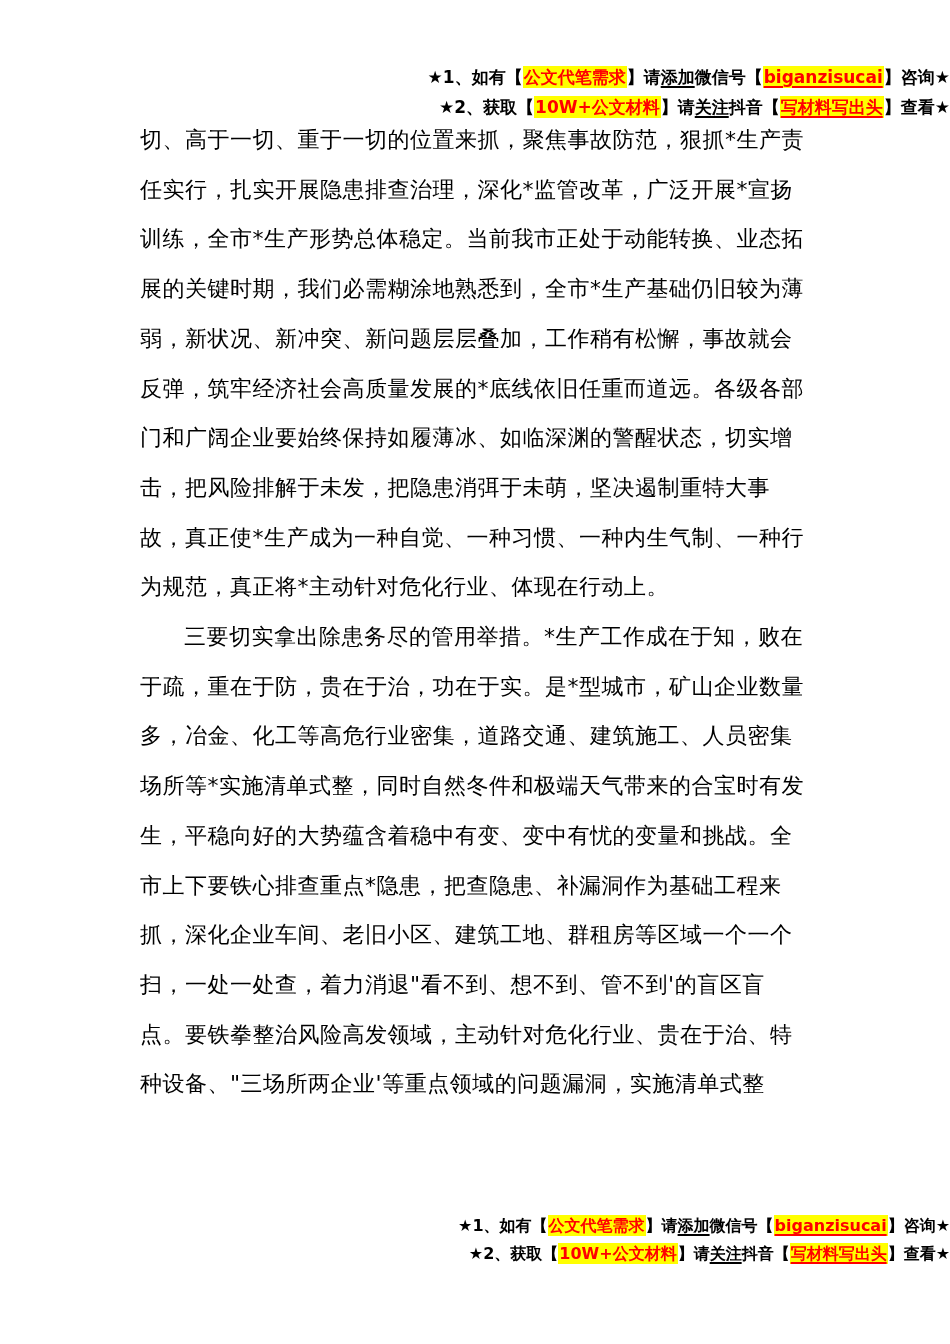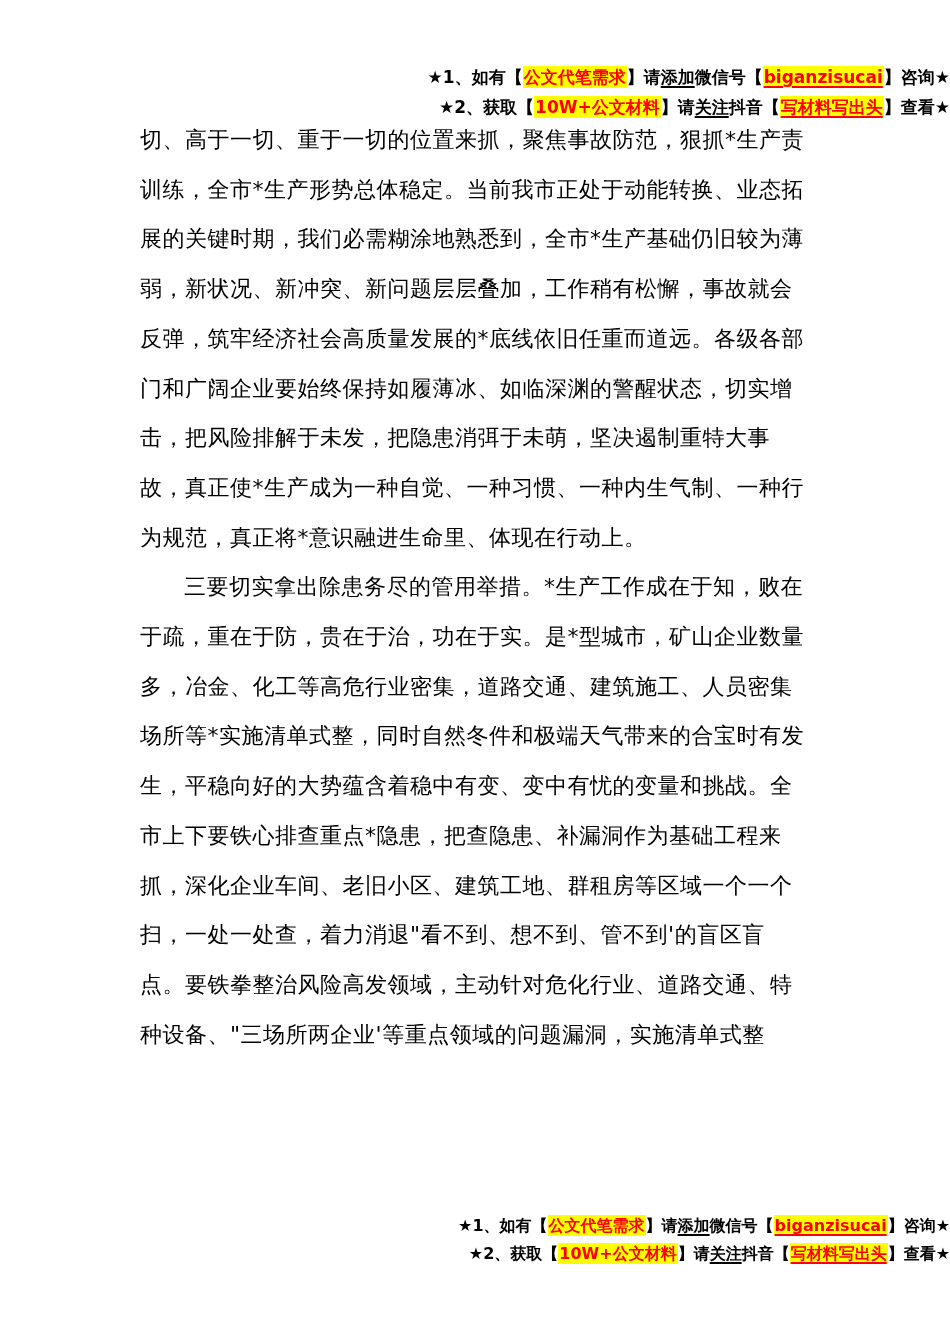--- a/index.html
+++ b/index.html
@@ -77,39 +77,40 @@
 <body>
 
 <div class="page">
   <div class="promo promo-header" id="promo-header">
       <div class="promo-line"><span class="seg-plain">★1、如有【</span><span class="seg-hl">公文代笔需求</span><span class="seg-plain">】请</span><span class="seg-u">添加</span><span class="seg-plain">微信号【</span><span class="seg-hlu">biganzisucai</span><span class="seg-plain">】咨询★</span></div>
       <div class="promo-line"><span class="seg-plain">★2、获取【</span><span class="seg-hl">10W+公文材料</span><span class="seg-plain">】请</span><span class="seg-u">关注</span><span class="seg-plain">抖音【</span><span class="seg-hlu">写材料写出头</span><span class="seg-plain">】查看★</span></div>
     </div>
   <div class="doc-body" id="doc-body">
       <div>
         <div class="text-line">切、高于一切、重于一切的位置来抓，聚焦事故防范，狠抓*生产责</div>
+        <div class="text-line">任实行，扎实开展隐患排查治理，深化*监管改革，广泛开展*宣扬</div>
         <div class="text-line">训练，全市*生产形势总体稳定。当前我市正处于动能转换、业态拓</div>
         <div class="text-line">展的关键时期，我们必需糊涂地熟悉到，全市*生产基础仍旧较为薄</div>
         <div class="text-line">弱，新状况、新冲突、新问题层层叠加，工作稍有松懈，事故就会</div>
         <div class="text-line">反弹，筑牢经济社会高质量发展的*底线依旧任重而道远。各级各部</div>
         <div class="text-line">门和广阔企业要始终保持如履薄冰、如临深渊的警醒状态，切实增</div>
         <div class="text-line">击，把风险排解于未发，把隐患消弭于未萌，坚决遏制重特大事</div>
         <div class="text-line">故，真正使*生产成为一种自觉、一种习惯、一种内生气制、一种行</div>
-        <div class="text-line">为规范，真正将*意识融进生命里、体现在行动上。</div>
+        <div class="text-line">为规范，真正将*主动针对危化行业、体现在行动上。</div>
       </div>
       <div>
         <div class="text-line indent">三要切实拿出除患务尽的管用举措。*生产工作成在于知，败在</div>
         <div class="text-line">于疏，重在于防，贵在于治，功在于实。是*型城市，矿山企业数量</div>
         <div class="text-line">多，冶金、化工等高危行业密集，道路交通、建筑施工、人员密集</div>
         <div class="text-line">场所等*实施清单式整，同时自然冬件和极端天气带来的合宝时有发</div>
         <div class="text-line">生，平稳向好的大势蕴含着稳中有变、变中有忧的变量和挑战。全</div>
         <div class="text-line">市上下要铁心排查重点*隐患，把查隐患、补漏洞作为基础工程来</div>
         <div class="text-line">抓，深化企业车间、老旧小区、建筑工地、群租房等区域一个一个</div>
         <div class="text-line">扫，一处一处查，着力消退"看不到、想不到、管不到'的盲区盲</div>
-        <div class="text-line">点。要铁拳整治风险高发领域，主动针对危化行业、道路交通、特</div>
+        <div class="text-line">点。要铁拳整治风险高发领域，主动针对危化行业、贵在于治、特</div>
         <div class="text-line">种设备、"三场所两企业'等重点领域的问题漏洞，实施清单式整</div>
       </div>
     </div>
   <div class="promo promo-footer" id="promo-footer">
       <div class="promo-line"><span class="seg-plain">★1、如有【</span><span class="seg-hl">公文代笔需求</span><span class="seg-plain">】请</span><span class="seg-u">添加</span><span class="seg-plain">微信号【</span><span class="seg-hlu">biganzisucai</span><span class="seg-plain">】咨询★</span></div>
       <div class="promo-line"><span class="seg-plain">★2、获取【</span><span class="seg-hl">10W+公文材料</span><span class="seg-plain">】请</span><span class="seg-u">关注</span><span class="seg-plain">抖音【</span><span class="seg-hlu">写材料写出头</span><span class="seg-plain">】查看★</span></div>
     </div>
 </div>
 
 </body></html>

